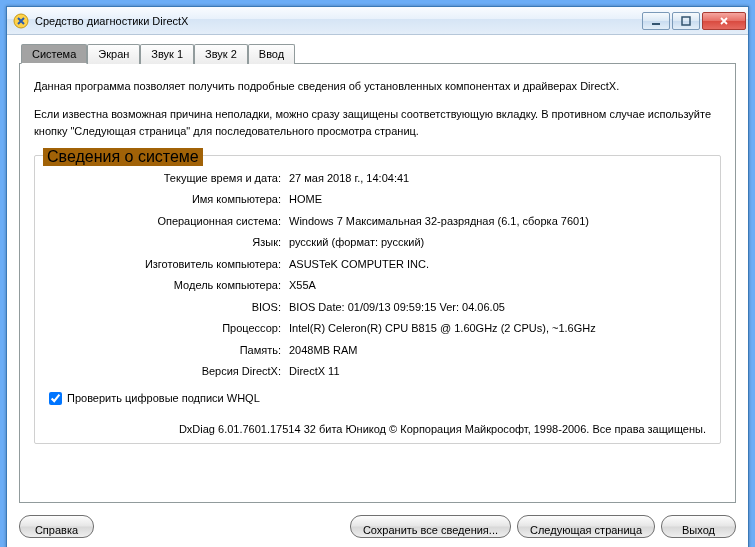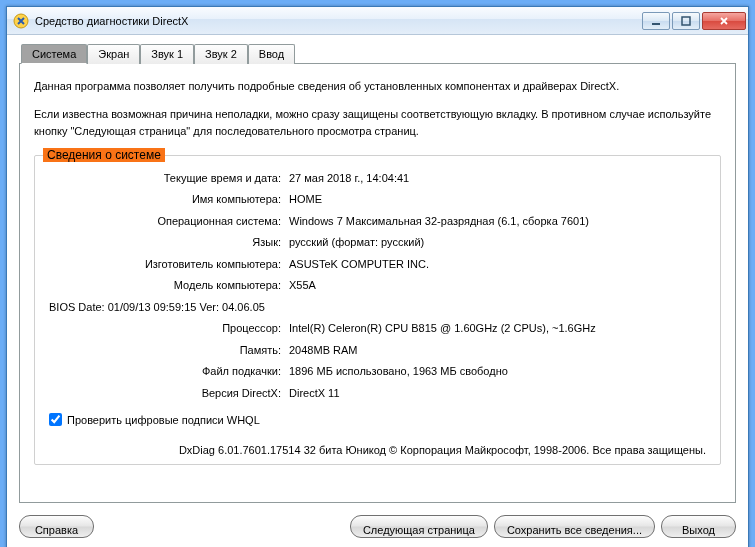--- a/index.html
+++ b/index.html
@@ -15,21 +15,21 @@
 .tb-btn svg { width: 10px; height: 10px; }
 .content { padding: 8px 12px 10px 12px; background: #fff; }
 .tabs-wrap { position: relative; }
 .tabs { display: flex; position: relative; z-index: 2; margin-left: 2px; }
 .tab { padding: 3px 10px; border: 1px solid #919b9c; border-bottom: none; background: linear-gradient(to bottom, #fdfdfd, #ececec); font-size: 11px; margin-right: 0px; border-top-left-radius: 2px; border-top-right-radius: 2px; cursor: pointer; position: relative; top: 1px; }
 .tab.active { background: #a3a3a3; border-bottom: 1px solid #fff; top: 1px; z-index: 3; }
 .tab-panel { border: 1px solid #919b9c; padding: 14px 14px 10px 14px; min-height: 440px; position: relative; }
 .intro { font-size: 11px; line-height: 1.6; margin-bottom: 12px; }
 .intro p { margin-bottom: 10px; }
 .groupbox { border: 1px solid #d0d0d0; border-radius: 2px; padding: 14px 14px 8px 14px; margin-top: 14px; position: relative; }
-.groupbox-title { position: absolute; top: -8px; left: 8px; background: #f97316; padding: 0 4px; font-size: 12px; }
+.groupbox-title { position: absolute; top: -8px; left: 8px; background: #a16207; padding: 0 4px; font-size: 16px; }
 .info-row { display: flex; margin-bottom: 5px; line-height: 1.5; }
 .info-label { width: 240px; text-align: right; padding-right: 8px; color: #000; }
 .info-value { flex: 1; color: #000; }
 .check-row { margin-top: 12px; display: flex; align-items: center; gap: 5px; }
 .check-row input { width: 13px; height: 13px; }
 .footer-line { text-align: right; margin-top: 18px; font-size: 11px; color: #000; }
 .button-bar { display: flex; padding: 2px 12px 12px 12px; align-items: center; }
 .btn { min-width: 75px; height: 23px; padding: 8px 12px; border: 1px solid #707070; border-radius: 11px; background: linear-gradient(to bottom, #fdfdfd, #e6e6e6 48%, #d8d8d8 52%, #eeeeee); font-size: 11px; font-family: inherit; cursor: pointer; }
 .btn-spacer { flex: 1; }
 .btn-group-right { display: flex; gap: 6px; }
@@ -101,33 +101,30 @@
           </div>
           <div class="info-row">
             <div class="info-label">Изготовитель компьютера:</div>
             <div class="info-value">ASUSTeK COMPUTER INC.</div>
           </div>
           <div class="info-row">
             <div class="info-label">Модель компьютера:</div>
             <div class="info-value">X55A</div>
           </div>
           <div class="info-row">
+            <div class="info-label">BIOS:</div>
             <div class="info-value">BIOS Date: 01/09/13 09:59:15 Ver: 04.06.05</div>
           </div>
           <div class="info-row">
             <div class="info-label">Процессор:</div>
             <div class="info-value">Intel(R) Celeron(R) CPU B815 @ 1.60GHz (2 CPUs), ~1.6GHz</div>
           </div>
           <div class="info-row">
             <div class="info-label">Память:</div>
             <div class="info-value">2048MB RAM</div>
-          </div>
-          <div class="info-row">
-            <div class="info-label">Файл подкачки:</div>
-            <div class="info-value">1896 МБ использовано, 1963 МБ свободно</div>
           </div>
           <div class="info-row">
             <div class="info-label">Версия DirectX:</div>
             <div class="info-value">DirectX 11</div>
           </div>
 
           <div class="check-row">
             <input type="checkbox" checked="" style="">
             <label>Проверить цифровые подписи WHQL</label>
           </div>
@@ -135,18 +132,18 @@
           <div class="footer-line">DxDiag 6.01.7601.17514 32 бита Юникод   © Корпорация Майкрософт, 1998-2006.  Все права защищены.</div>
         </div>
       </div>
     </div>
   </div>
 
   <div class="button-bar">
     <button class="btn">Справка</button>
     <div class="btn-spacer"></div>
     <div class="btn-group-right">
+      <button class="btn">Сохранить все сведения...</button>
       <button class="btn">Следующая страница</button>
-      <button class="btn">Сохранить все сведения...</button>
       <button class="btn">Выход</button>
     </div>
   </div>
 </div>
 
 </body></html>

